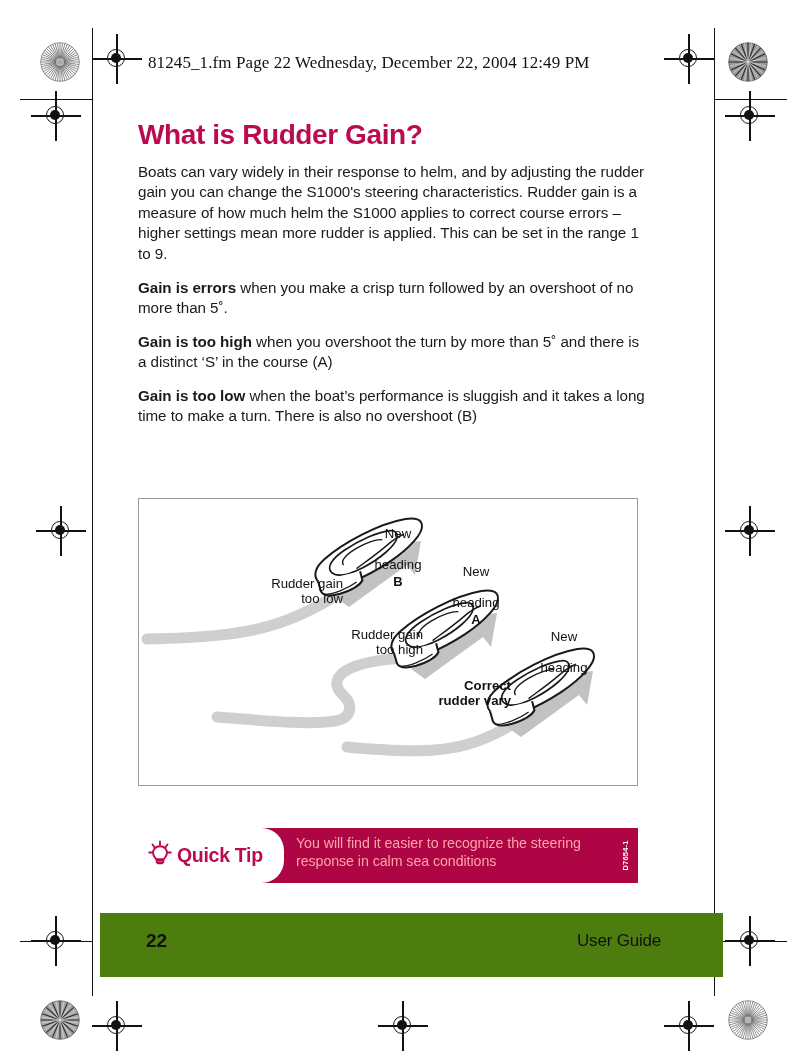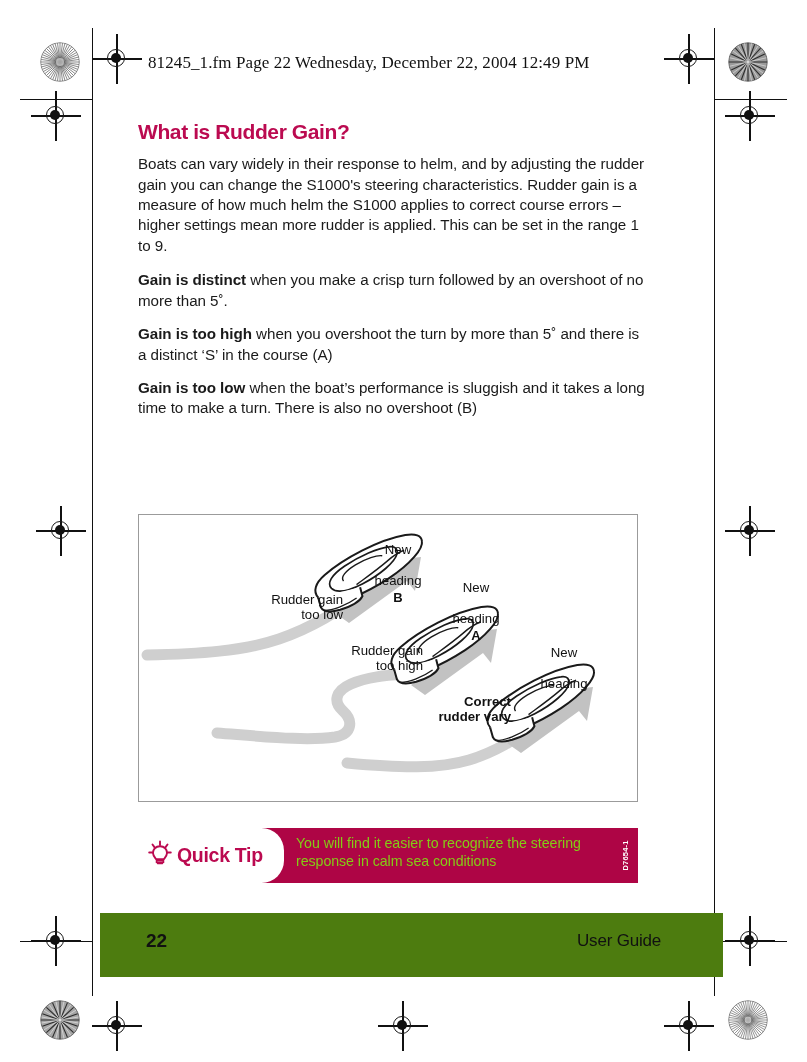--- a/index.html
+++ b/index.html
@@ -84,21 +84,21 @@
 
   .content {
     position: absolute;
     left: 46px;
     top: 92px;
     width: 512px;
   }
 
   h1.title {
     margin: 0 0 11px 0;
-    font-size: 21px;
+    font-size: 28px;
     font-weight: bold;
     color: #bb0a50;
     letter-spacing: -0.4px;
     line-height: 1.1;
   }
 
   p.para {
     margin: 0 0 14px 0;
     font-size: 15.2px;
     line-height: 1.345;
@@ -112,21 +112,20 @@
   .diagram {
     position: absolute;
     left: 46px;
     top: 470px;
     width: 500px;
     height: 288px;
     border: 1.1px solid #9b9b9b;
     background: #fff;
     box-sizing: border-box;
     overflow: hidden;
-    margin-top: 16px;
   }
   .diagram svg { display: block; }
 
   .dlabel {
     position: absolute;
     font-size: 13.2px;
     line-height: 1.17;
     color: #111;
     text-align: center;
     white-space: pre-line;
@@ -164,21 +163,21 @@
   }
   .tip-pill-label {
     font-size: 19.5px;
     font-weight: bold;
     color: #bb0a50;
     letter-spacing: -0.3px;
     margin-left: 4px;
   }
   .tip-text {
     flex: 1;
-    color: #84cc16;
+    color: #fca5a5;
     font-size: 14.2px;
     line-height: 1.28;
     padding: 6px 0 0 12px;
     letter-spacing: -0.05px;
   }
   .tip-code {
     flex: none;
     width: 26px;
     display: flex;
     align-items: center;
@@ -506,21 +505,21 @@
 
   <div class="doc-header">81245_1.fm  Page 22  Wednesday, December 22, 2004  12:49 PM</div>
 
   <div class="content">
 
     <h1 class="title">What is Rudder Gain?</h1>
 
     <p class="para">Boats can vary widely in their response to helm, and by adjusting the rudder gain you can change the S1000's steering characteristics. Rudder gain is a measure of how much helm the S1000 applies to correct course errors – higher settings mean more rudder is applied. This can be set in the range 1 to 9.</p>
 
 
-    <p class="para tight"><b>Gain is distinct</b><span> when you make a crisp turn followed by an overshoot of no more than 5˚.</span></p>
+    <p class="para tight"><b>Gain is errors</b><span> when you make a crisp turn followed by an overshoot of no more than 5˚.</span></p>
 
     <p class="para tight"><b>Gain is too high</b><span> when you overshoot the turn by more than 5˚ and there is a distinct ‘S’ in the course (A)</span></p>
 
     <p class="para tight"><b>Gain is too low</b><span> when the boat’s performance is sluggish and it takes a long time to make a turn. There is also no overshoot (B)</span></p>
 
   </div>
 
   <div class="diagram">
 
     <svg width="498" height="286" viewBox="0 0 498 286">

